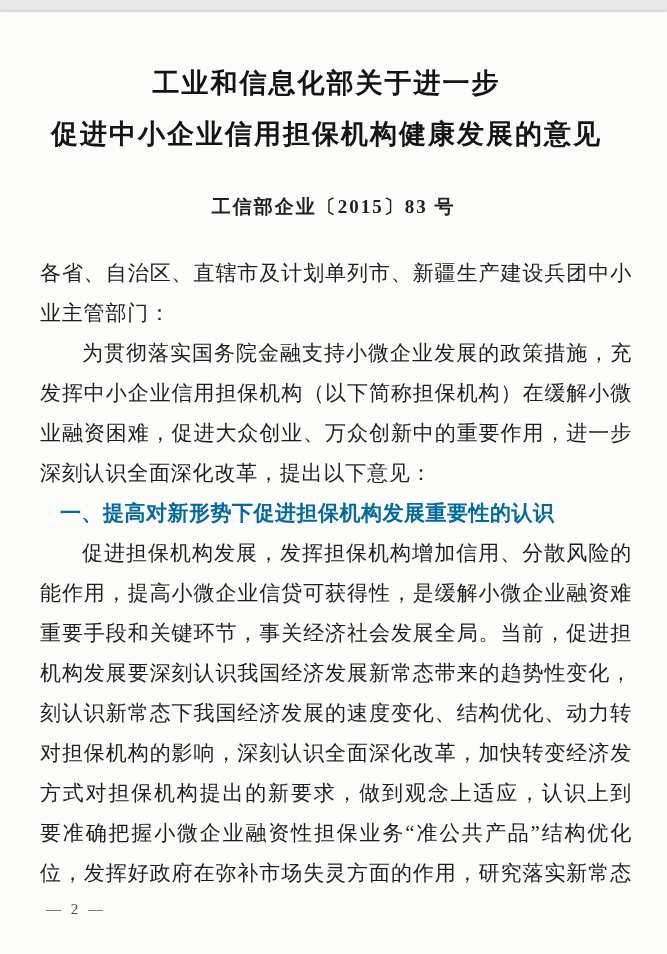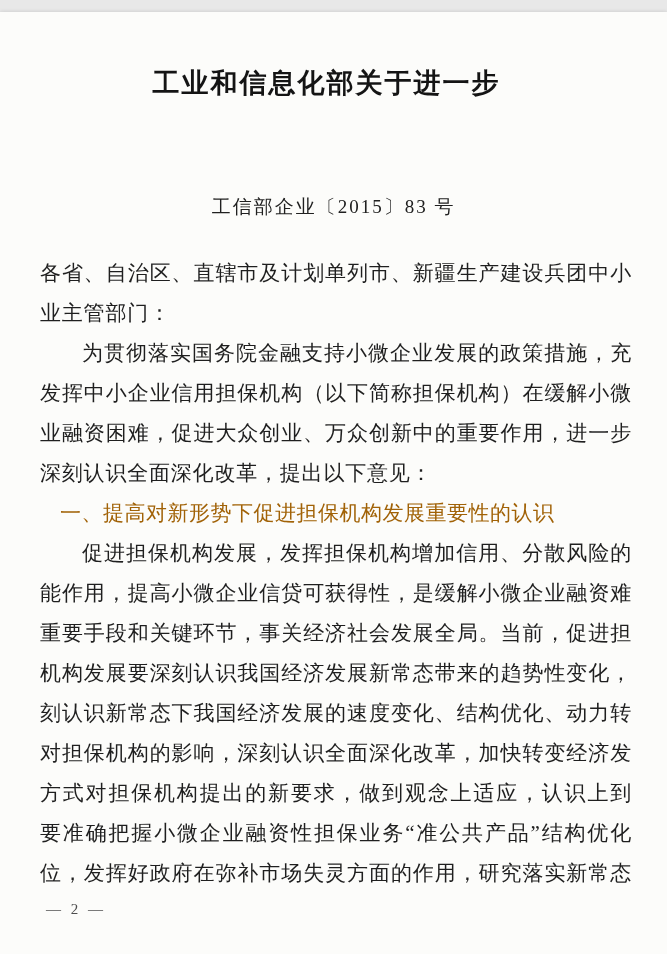--- a/index.html
+++ b/index.html
@@ -29,62 +29,64 @@
   .title-line { display: block; }
   .doc-number {
     position: absolute;
     top: 182px;
     left: 0;
     right: 0;
     text-align: center;
     font-size: 19px;
     letter-spacing: 2px;
     color: #202020;
+    font-weight: bold;
   }
   .doc-body {
     position: absolute;
     top: 241px;
     left: 40px;
     width: 592px;
     font-size: 21px;
     line-height: 40px;
   }
   .line {
     text-align: justify;
     text-align-last: left;
     letter-spacing: 0.8px;
     height: 40px;
     overflow: hidden;
   }
   .line.justify { text-align-last: justify; }
   .line.indent { text-indent: 42px; }
   .line.heading {
     font-family: "Liberation Sans", sans-serif;
-    font-weight: normal;
+    font-weight: bold;
     text-indent: 20px;
     letter-spacing: 0.5px;
-    color: #a16207;
+    color: #0369a1;
   }
   .page-footer {
     position: absolute;
     left: 46px;
     top: 889px;
     font-size: 15px;
     letter-spacing: 3px;
     color: #4d4d4d;
     font-family: "Liberation Serif", serif;
   }
 </style>
 </head>
 <body>
 
 <div class="page">
 
   <h1 class="title-block" style="margin:0;">
     <span class="title-line">工业和信息化部关于进一步</span>
+    <span class="title-line">促进中小企业信用担保机构健康发展的意见</span>
   </h1>
 
   <div class="doc-number">工信部企业〔2015〕83 号</div>
 
   <div class="doc-body">
     <div class="line justify">各省、自治区、直辖市及计划单列市、新疆生产建设兵团中小企</div>
     <div class="line">业主管部门：</div>
     <div class="line indent justify">为贯彻落实国务院金融支持小微企业发展的政策措施，充分</div>
     <div class="line justify">发挥中小企业信用担保机构（以下简称担保机构）在缓解小微企</div>
     <div class="line justify">业融资困难，促进大众创业、万众创新中的重要作用，进一步促</div>

